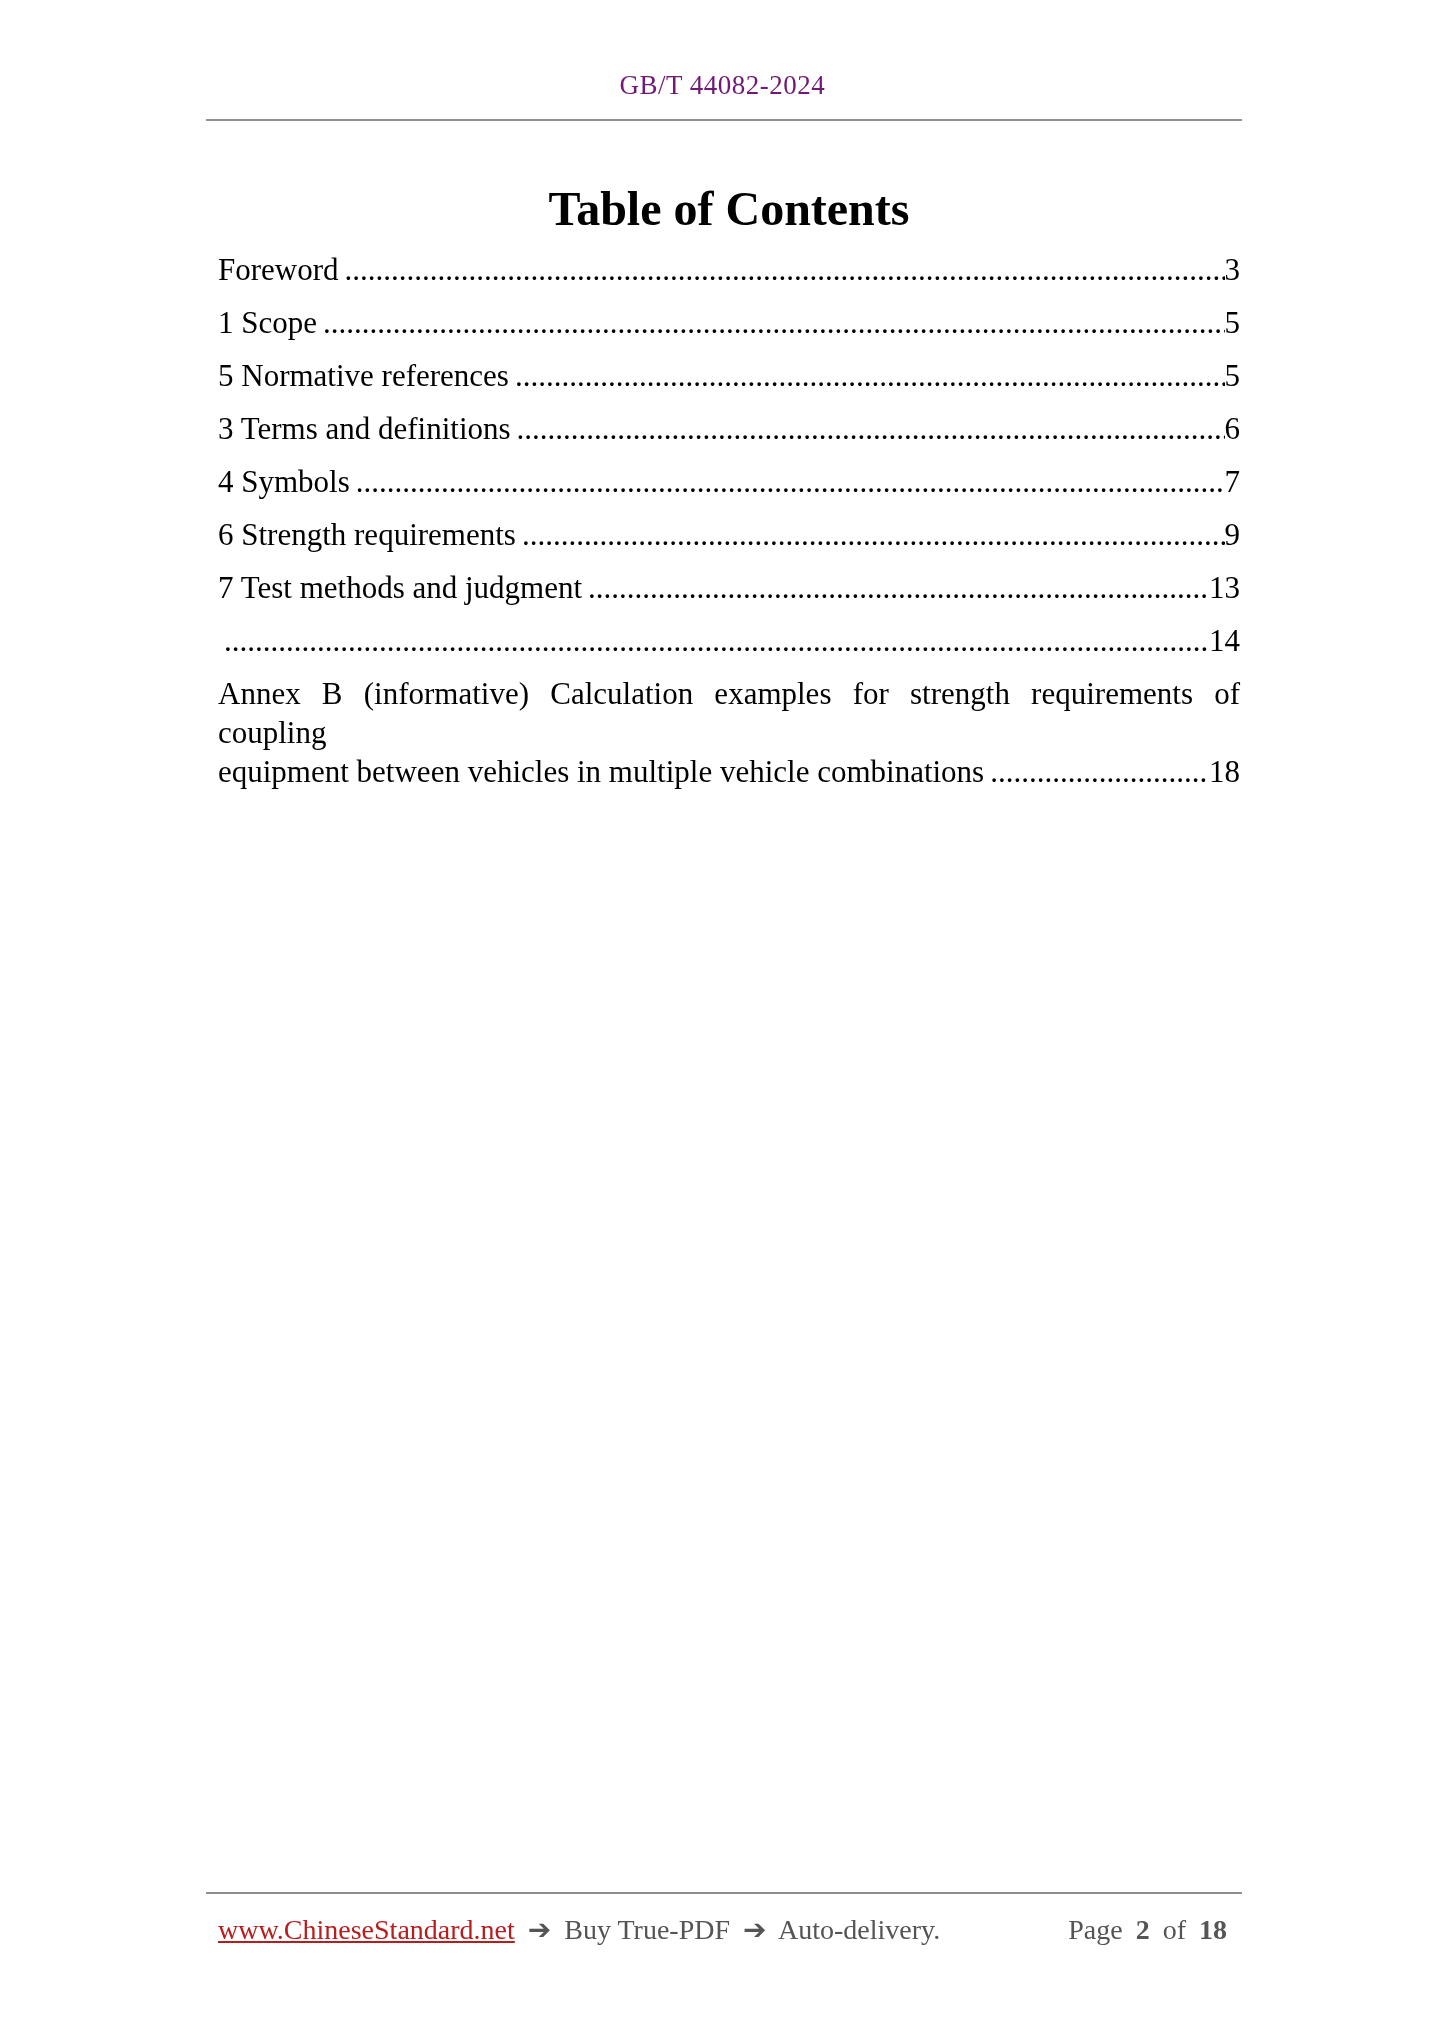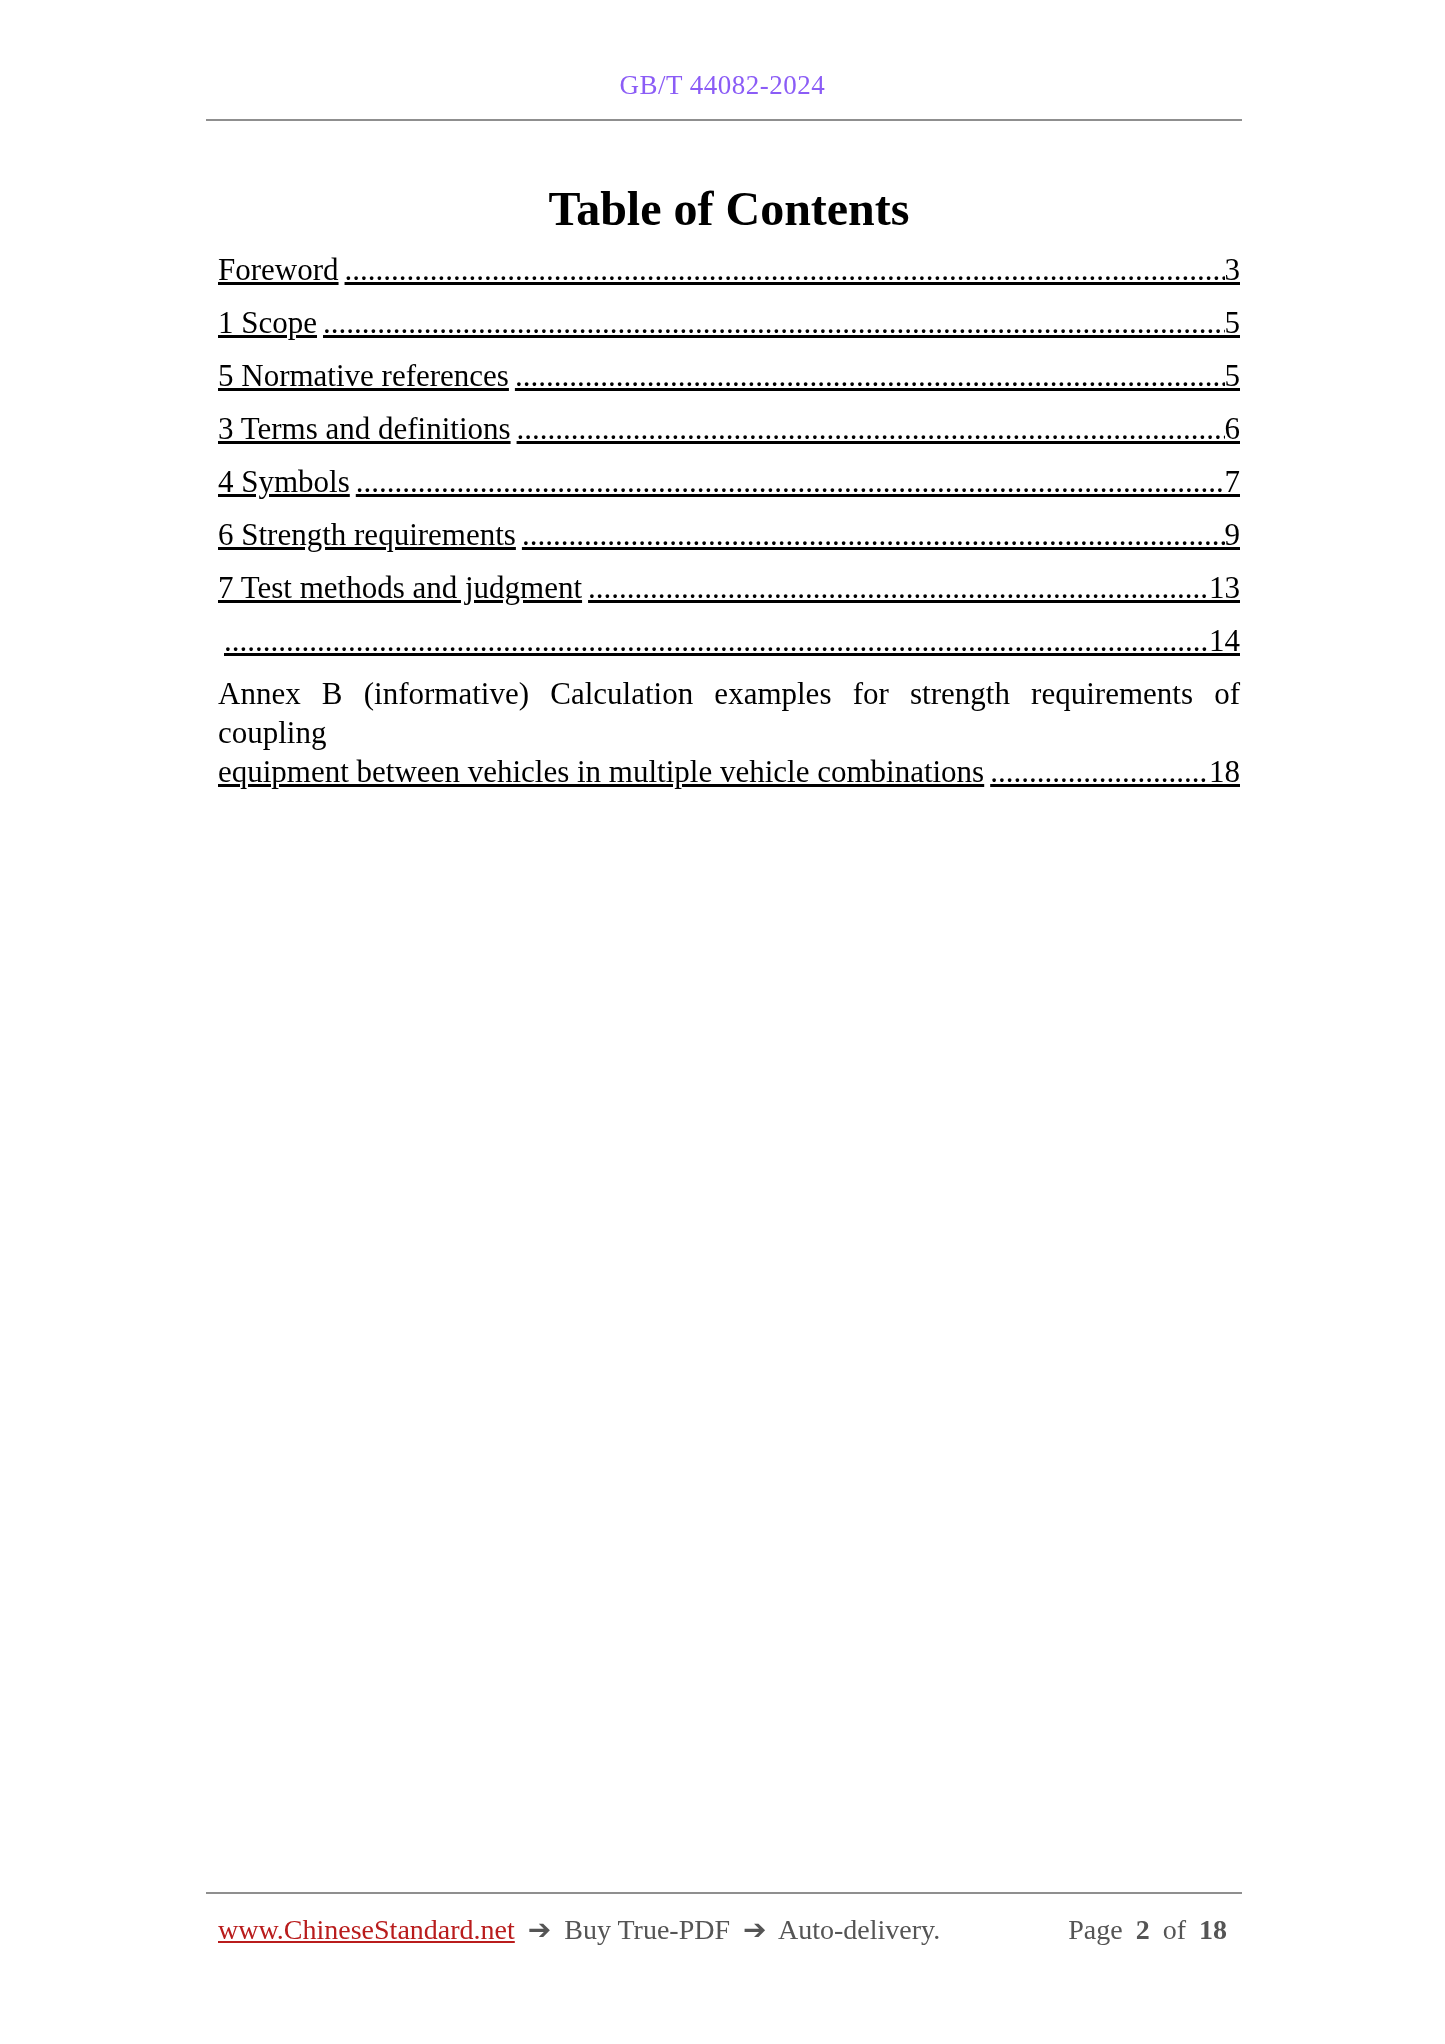--- a/index.html
+++ b/index.html
@@ -10,42 +10,42 @@
     font-family:"Liberation Serif","DejaVu Serif",serif;
     color:#000;
     overflow:hidden;
     margin:0 auto;
   }
   
   .header{
     position:absolute;top:70px;left:0;right:0;
     text-align:center;
     font-size:27px;line-height:30px;
-    color:#8b5cf6;
+    color:#701a75;
     letter-spacing:.5px;
   }
   .rule{
     position:absolute;left:206px;width:1036px;height:0;
     border-top:2px solid #8f8f8f;
   }
   .rule-header{top:119px;}
   .rule-footer{top:1892px;}
   
   .toc{
     position:absolute;top:186px;left:218px;width:1022px;
     font-size:31px;line-height:39px;
   }
   .toc-title{
     margin:0 0 18px 0;
     font-size:48px;line-height:46px;
     font-weight:bold;
     text-align:center;
   }
   .toc-entry{margin:0 0 14px 0;}
-  .toc-row{display:flex;align-items:baseline;text-decoration:underline;}
+  .toc-row{display:flex;align-items:baseline;}
   .toc-label{white-space:nowrap;}
   .leader{
     flex:1 1 auto;
     overflow:hidden;
     white-space:nowrap;
     padding:0 5px 0 6px;
     min-width:20px;
   }
   .leader::after{
     content:"....................................................................................................................................................................................................................................................................";

